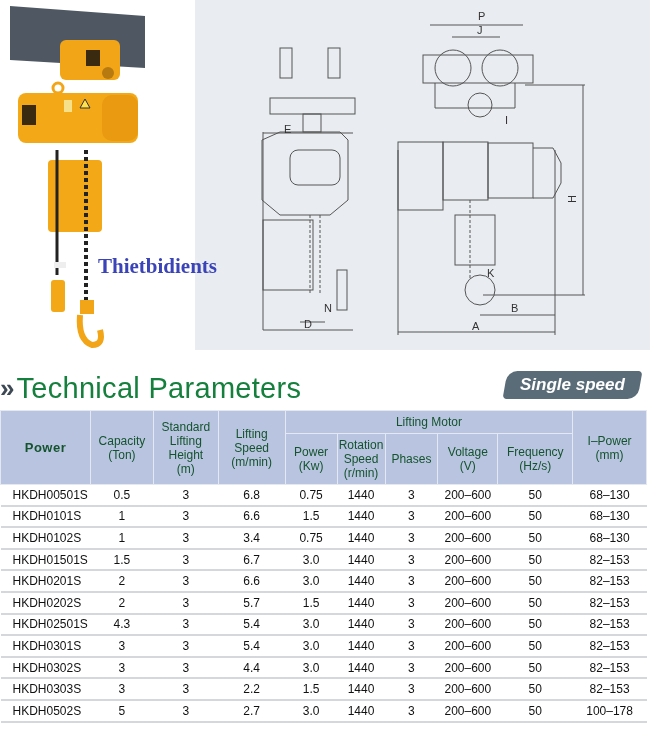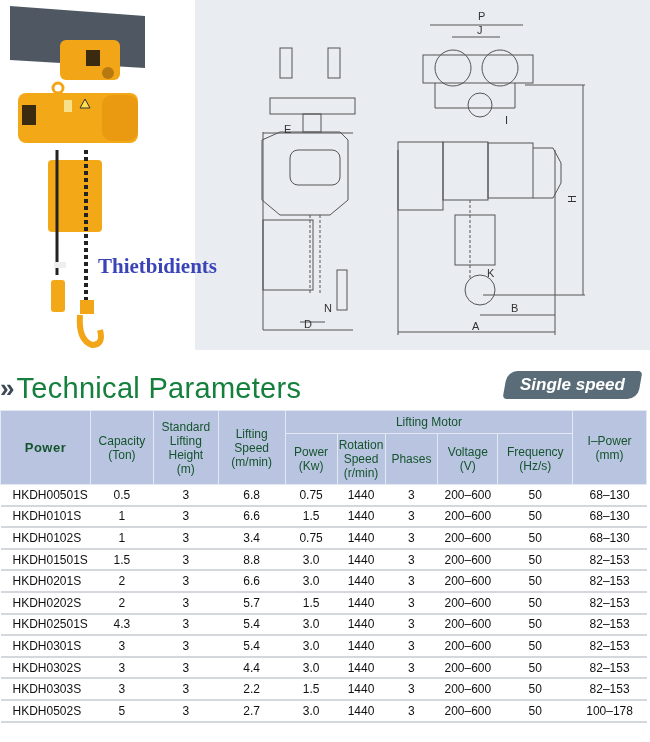--- a/index.html
+++ b/index.html
@@ -216,21 +216,21 @@
         <td>1440</td>
         <td>3</td>
         <td>200–600</td>
         <td>50</td>
         <td>68–130</td>
       </tr>
       <tr>
         <td class="type-cell">HKDH01501S</td>
         <td>1.5</td>
         <td>3</td>
-        <td>8.8</td>
+        <td>6.7</td>
         <td>3.0</td>
         <td>1440</td>
         <td>3</td>
         <td>200–600</td>
         <td>50</td>
         <td>82–153</td>
       </tr>
       <tr>
         <td class="type-cell">HKDH0201S</td>
         <td>2</td>

